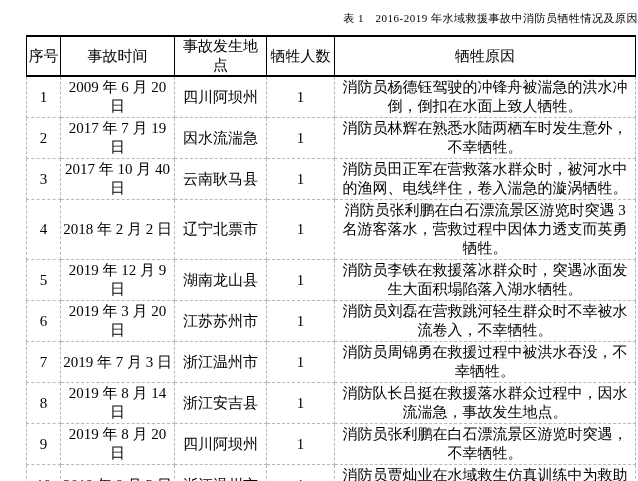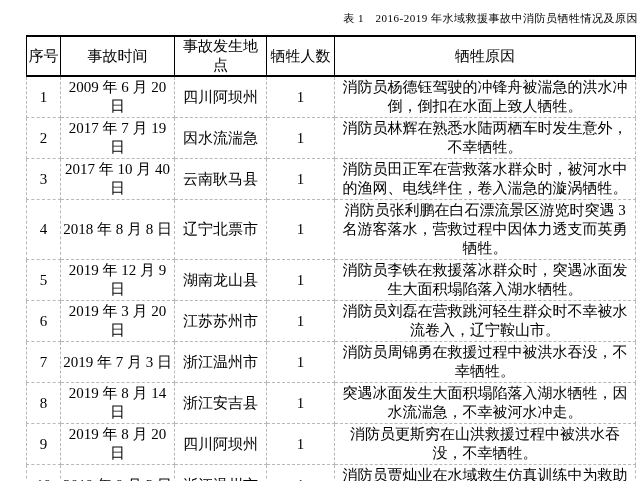--- a/index.html
+++ b/index.html
@@ -92,59 +92,59 @@
     </tr>
     <tr>
       <td>3</td>
       <td>2017 年 10 月 40 日</td>
       <td>云南耿马县</td>
       <td>1</td>
       <td>消防员田正军在营救落水群众时，被河水中的渔网、电线绊住，卷入湍急的漩涡牺牲。</td>
     </tr>
     <tr>
       <td>4</td>
-      <td>2018 年 8 月 8 日</td>
+      <td>2018 年 2 月 2 日</td>
       <td>辽宁北票市</td>
       <td>1</td>
       <td>消防员张利鹏在白石漂流景区游览时突遇 3 名游客落水，营救过程中因体力透支而英勇牺牲。</td>
     </tr>
     <tr>
       <td>5</td>
       <td>2019 年 12 月 9 日</td>
       <td>湖南龙山县</td>
       <td>1</td>
       <td>消防员李铁在救援落冰群众时，突遇冰面发生大面积塌陷落入湖水牺牲。</td>
     </tr>
     <tr>
       <td>6</td>
       <td>2019 年 3 月 20 日</td>
       <td>江苏苏州市</td>
       <td>1</td>
-      <td>消防员刘磊在营救跳河轻生群众时不幸被水流卷入，辽宁鞍山市。</td>
+      <td>消防员刘磊在营救跳河轻生群众时不幸被水流卷入，不幸牺牲。</td>
     </tr>
     <tr>
       <td>7</td>
       <td>2019 年 7 月 3 日</td>
       <td>浙江温州市</td>
       <td>1</td>
       <td>消防员周锦勇在救援过程中被洪水吞没，不幸牺牲。</td>
     </tr>
     <tr>
       <td>8</td>
       <td>2019 年 8 月 14 日</td>
       <td>浙江安吉县</td>
       <td>1</td>
-      <td>突遇冰面发生大面积塌陷落入湖水牺牲，因水流湍急，不幸被河水冲走。</td>
+      <td>消防队长吕挺在救援落水群众过程中，因水流湍急，事故发生地点。</td>
     </tr>
     <tr>
       <td>9</td>
       <td>2019 年 8 月 20 日</td>
       <td>四川阿坝州</td>
       <td>1</td>
-      <td>消防员更斯穷在山洪救援过程中被洪水吞没，不幸牺牲。</td>
+      <td>消防员张利鹏在白石漂流景区游览时突遇，不幸牺牲。</td>
     </tr>
     <tr class="last-row">
       <td>10</td>
       <td>2019 年 9 月 3 日</td>
       <td>浙江温州市</td>
       <td>1</td>
       <td>消防员贾灿业在水域救生仿真训练中为救助落水战友受伤抢救无效牺牲。</td>
     </tr>
   </tbody>
 </table>

